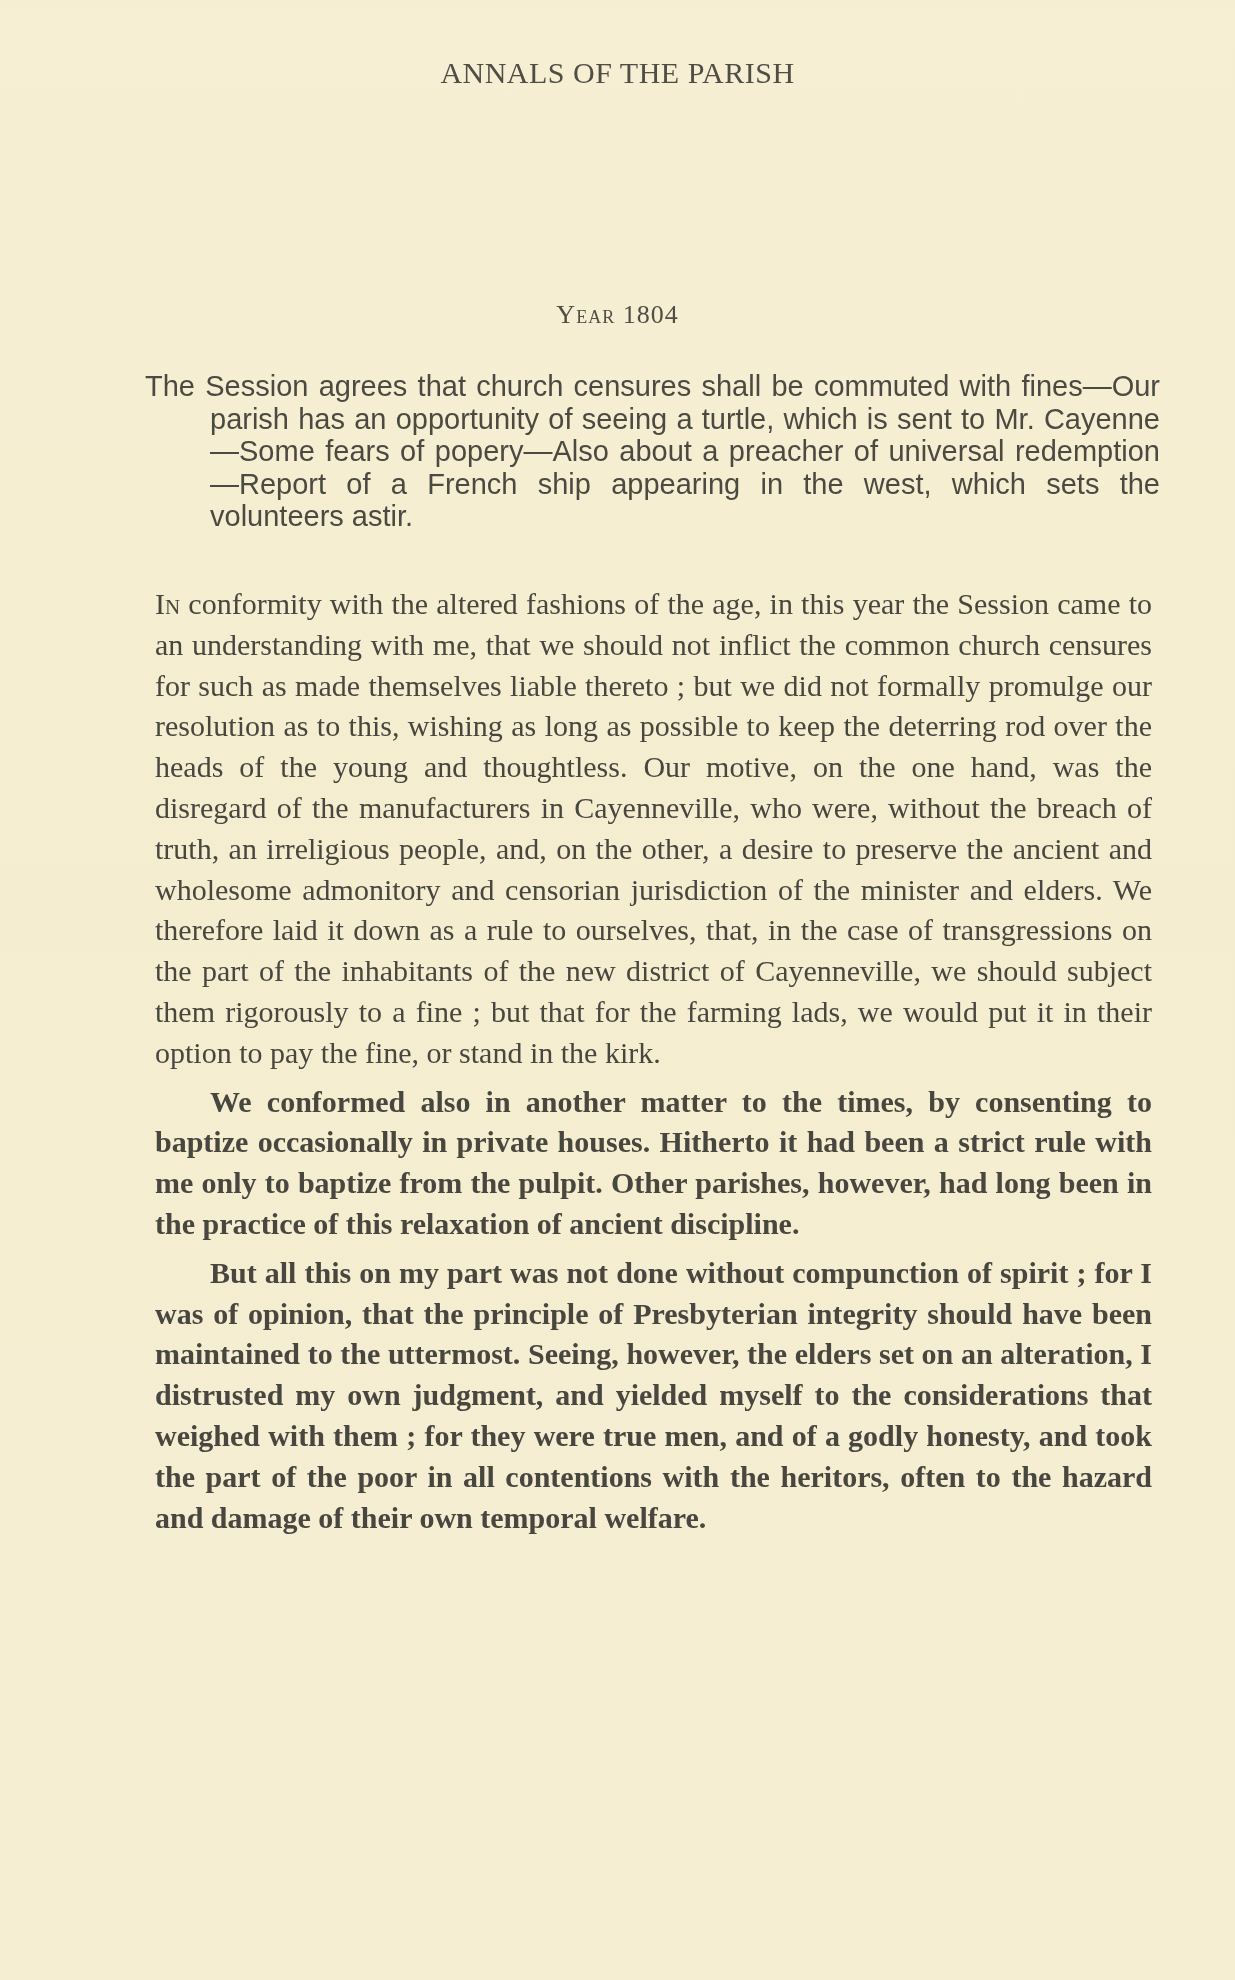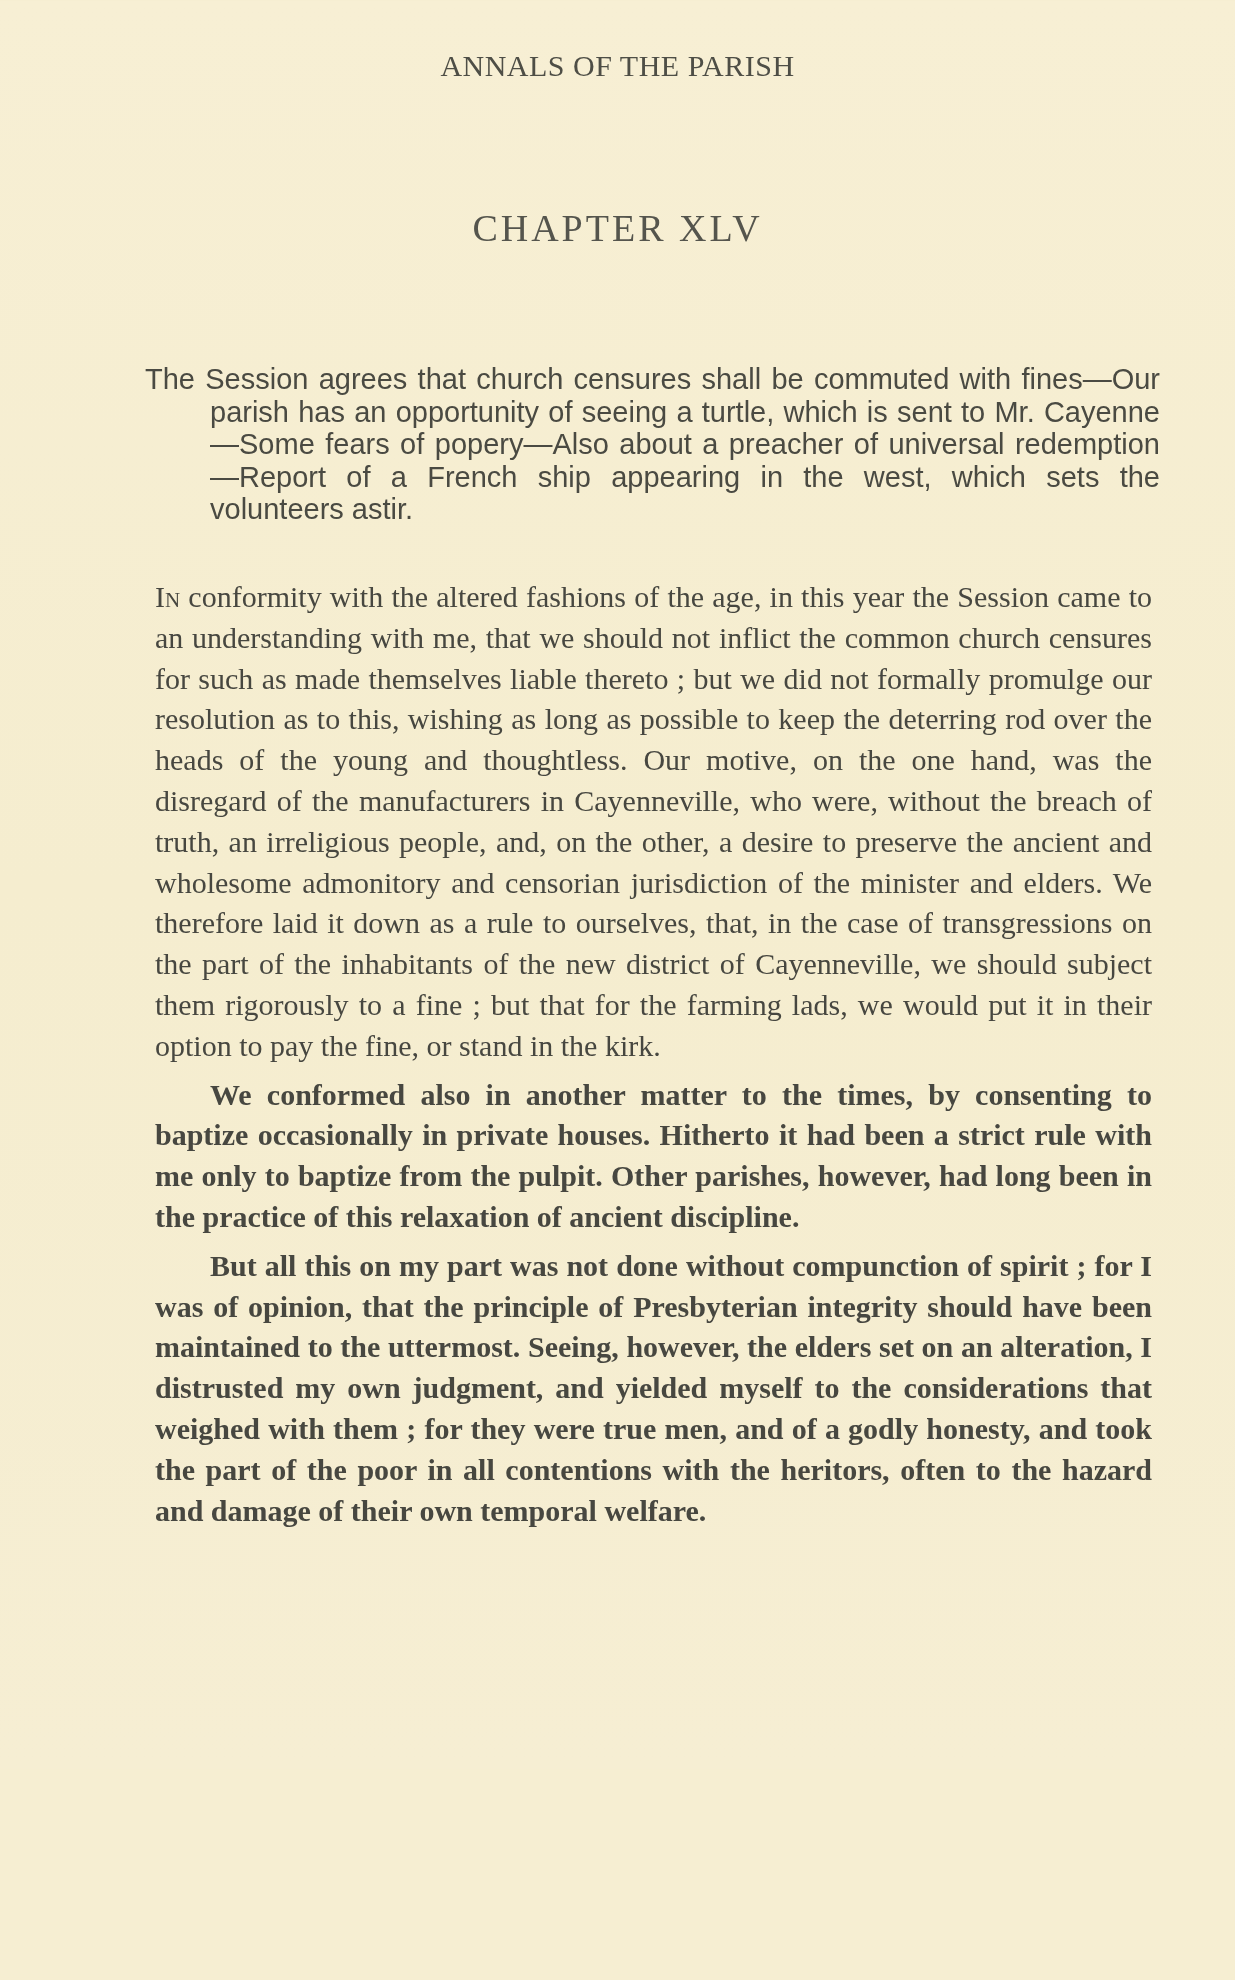--- a/index.html
+++ b/index.html
@@ -10,21 +10,21 @@
       width: 1235px;
       height: 1980px;
       background: #f6eed2;
       overflow: hidden;
       position: relative;
       font-family: "Liberation Serif", "DejaVu Serif", serif;
       color: #4a4a42;
     }
     .page {
       position: absolute;
-      left: 0; top: 1px;
+      left: 0; top: 8px;
       width: 1235px;
       height: 1768px;
       background: linear-gradient(180deg, #f7efd4 0%, #f5edcf 50%, #f6eed3 100%);
     }
     .running-head {
       position: absolute;
       top: 48px;
       left: 0;
       width: 1235px;
       text-align: center;
@@ -100,22 +100,25 @@
       color: #4a4a42;
     }
   </style>
 </head>
 <body>
 
 <div class="page">
 
   <div class="running-head">ANNALS OF THE PARISH</div>
 
-  <div class="chapter-title">CHAPTER XLV</div>
 
+  <div class="year">
+    <span class="sc">Year</span>
+    <span>1804</span>
+  </div>
 
   <div class="synopsis">The Session agrees that church censures shall be commuted with fines—Our parish has an opportunity of seeing a turtle, which is sent to Mr. Cayenne—Some fears of popery—Also about a preacher of universal redemption—Report of a French ship appearing in the west, which sets the volunteers astir.</div>
 
   <div class="body-text">
     <p><span class="sc">In</span><span> conformity with the altered fashions of the age, in this year the Session came to an understanding with me, that we should not inflict the common church censures for such as made themselves liable thereto ; but we did not formally promulge our resolution as to this, wishing as long as possible to keep the deterring rod over the heads of the young and thoughtless. Our motive, on the one hand, was the disregard of the manu­facturers in Cayenneville, who were, without the breach of truth, an irreligious people, and, on the other, a desire to preserve the ancient and wholesome admonitory and censorian jurisdiction of the minister and elders.  We therefore laid it down as a rule to ourselves, that, in the case of transgressions on the part of the inhabitants of the new district of Cayenne­ville, we should subject them rigorously to a fine ; but that for the farming lads, we would put it in their option to pay the fine, or stand in the kirk.</span></p>
     <p class="indent">We conformed also in another matter to the times, by con­senting to baptize occasionally in private houses.  Hitherto it had been a strict rule with me only to baptize from the pulpit. Other parishes, however, had long been in the practice of this relaxation of ancient discipline.</p>
     <p class="indent">But all this on my part was not done without compunction of spirit ; for I was of opinion, that the principle of Presbyterian integrity should have been maintained to the uttermost. Seeing, however, the elders set on an alteration, I distrusted my own judgment, and yielded myself to the considerations that weighed with them ; for they were true men, and of a godly honesty, and took the part of the poor in all contentions with the heritors, often to the hazard and damage of their own temporal welfare.</p>
   </div>
 
 

